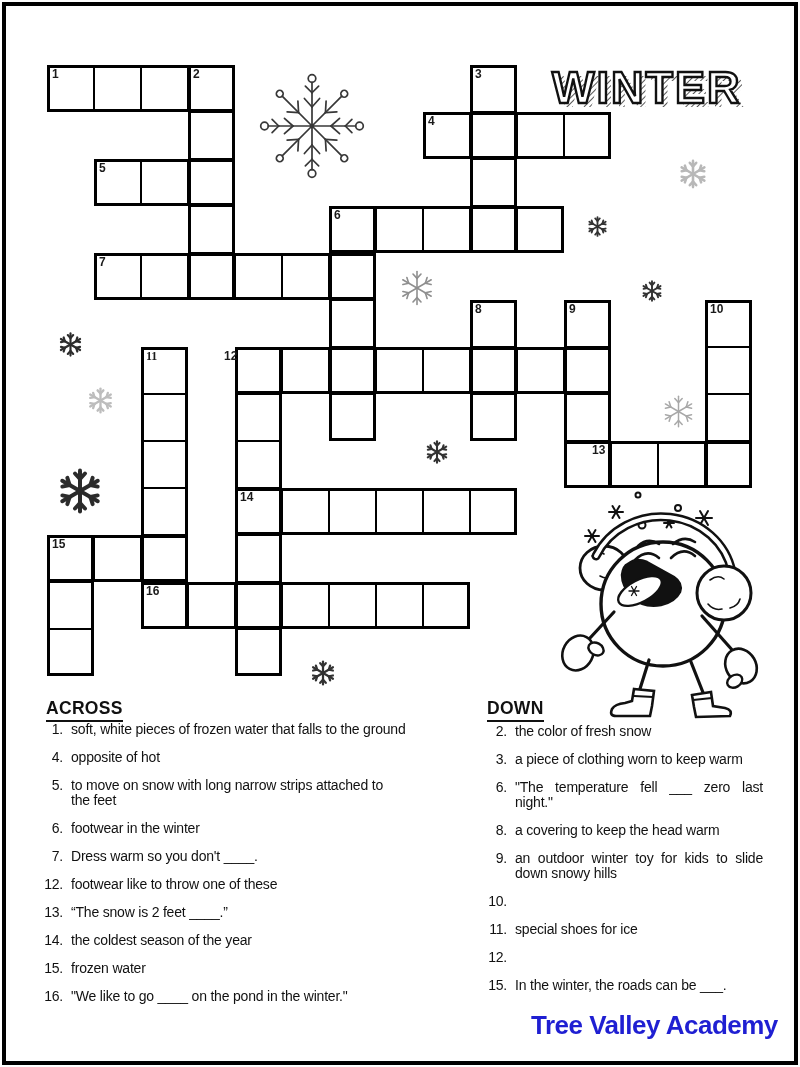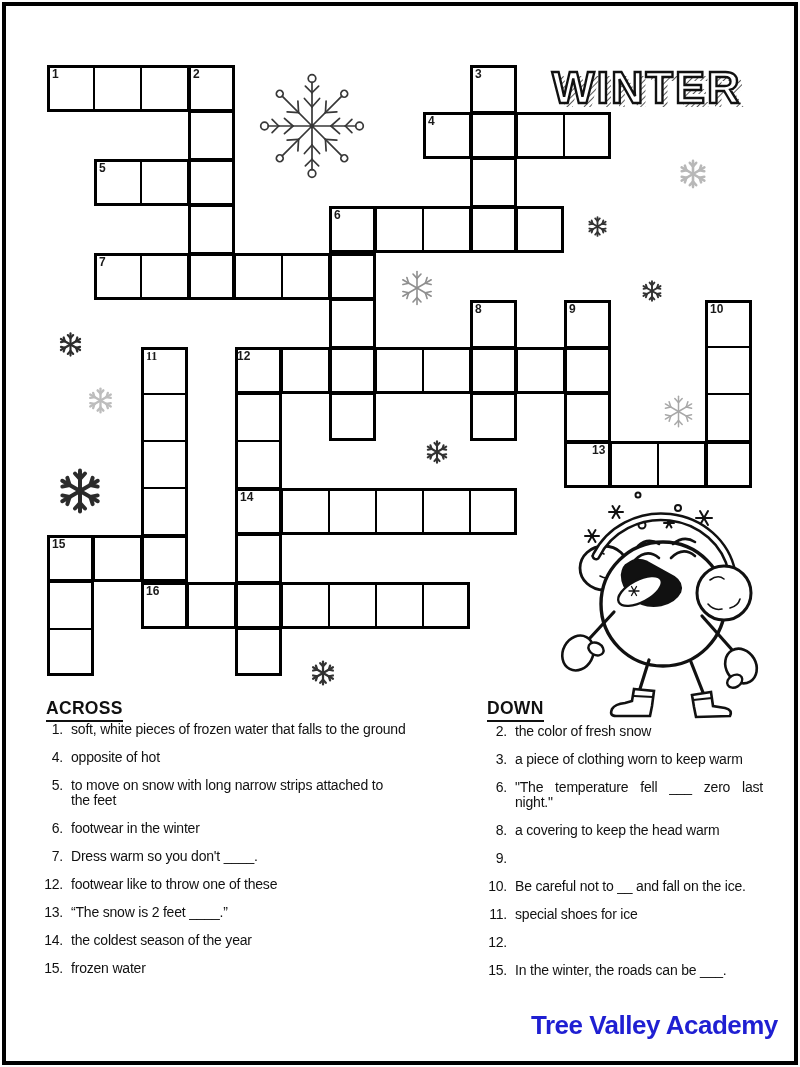--- a/index.html
+++ b/index.html
@@ -409,21 +409,21 @@
       <span class="cellnum" style="left: 193px; top: 68px;">2</span>
       <span class="cellnum" style="left: 475px; top: 68px;">3</span>
       <span class="cellnum" style="left: 428px; top: 115px;">4</span>
       <span class="cellnum" style="left: 99px; top: 162px;">5</span>
       <span class="cellnum" style="left: 334px; top: 209px;">6</span>
       <span class="cellnum" style="left: 99px; top: 256px;">7</span>
       <span class="cellnum" style="left: 475px; top: 303px;">8</span>
       <span class="cellnum" style="left: 569px; top: 303px;">9</span>
       <span class="cellnum" style="left: 710px; top: 303px;">10</span>
       <span class="cellnum" style="left: 146px; top: 350px; font-family: Liberation Serif, serif;">11</span>
-      <span class="cellnum" style="left: 237px; top: 350px;">12</span>
+      <span class="cellnum" style="left: 224px; top: 350px;">12</span>
       <span class="cellnum" style="left: 592px; top: 444px;">13</span>
       <span class="cellnum" style="left: 240px; top: 491px;">14</span>
       <span class="cellnum" style="left: 52px; top: 538px;">15</span>
       <span class="cellnum" style="left: 146px; top: 585px;">16</span>
     </div>
 
   <div class="heading" style="left:46px;top:698px">ACROSS</div>
   <div class="clue-list across-list" style="left:38px;top:722px">
       <div class="clue">
         <span class="cnum">1.</span>
@@ -455,20 +455,24 @@
         <span class="ctext">“The snow is 2 feet ____.”</span>
       </div>
       <div class="clue">
         <span class="cnum">14.</span>
         <span class="ctext">the coldest season of the year</span>
       </div>
       <div class="clue">
         <span class="cnum">15.</span>
         <span class="ctext">frozen water</span>
       </div>
+      <div class="clue">
+        <span class="cnum">16.</span>
+        <span class="ctext">"We like to go ____ on the pond in the winter."</span>
+      </div>
     </div>
 
   <div class="heading" style="left:487px;top:698px">DOWN</div>
   <div class="clue-list down-list" style="left:482px;top:724px">
       <div class="clue">
         <span class="cnum">2.</span>
         <span class="ctext">the color of fresh snow</span>
       </div>
       <div class="clue">
         <span class="cnum">3.</span>
@@ -477,24 +481,24 @@
       <div class="clue">
         <span class="cnum">6.</span>
         <span class="ctext">"The temperature fell ___ zero last night."</span>
       </div>
       <div class="clue">
         <span class="cnum">8.</span>
         <span class="ctext">a covering to keep the head warm</span>
       </div>
       <div class="clue">
         <span class="cnum">9.</span>
+        <span class="ctext">an outdoor winter toy for kids to slide down snowy hills</span>
       </div>
       <div class="clue">
         <span class="cnum">10.</span>
-        <span class="ctext">Be careful not to __ and fall on the ice.</span>
       </div>
       <div class="clue">
         <span class="cnum">11.</span>
         <span class="ctext">special shoes for ice</span>
       </div>
       <div class="clue">
         <span class="cnum">12.</span>
       </div>
       <div class="clue">
         <span class="cnum">15.</span>

